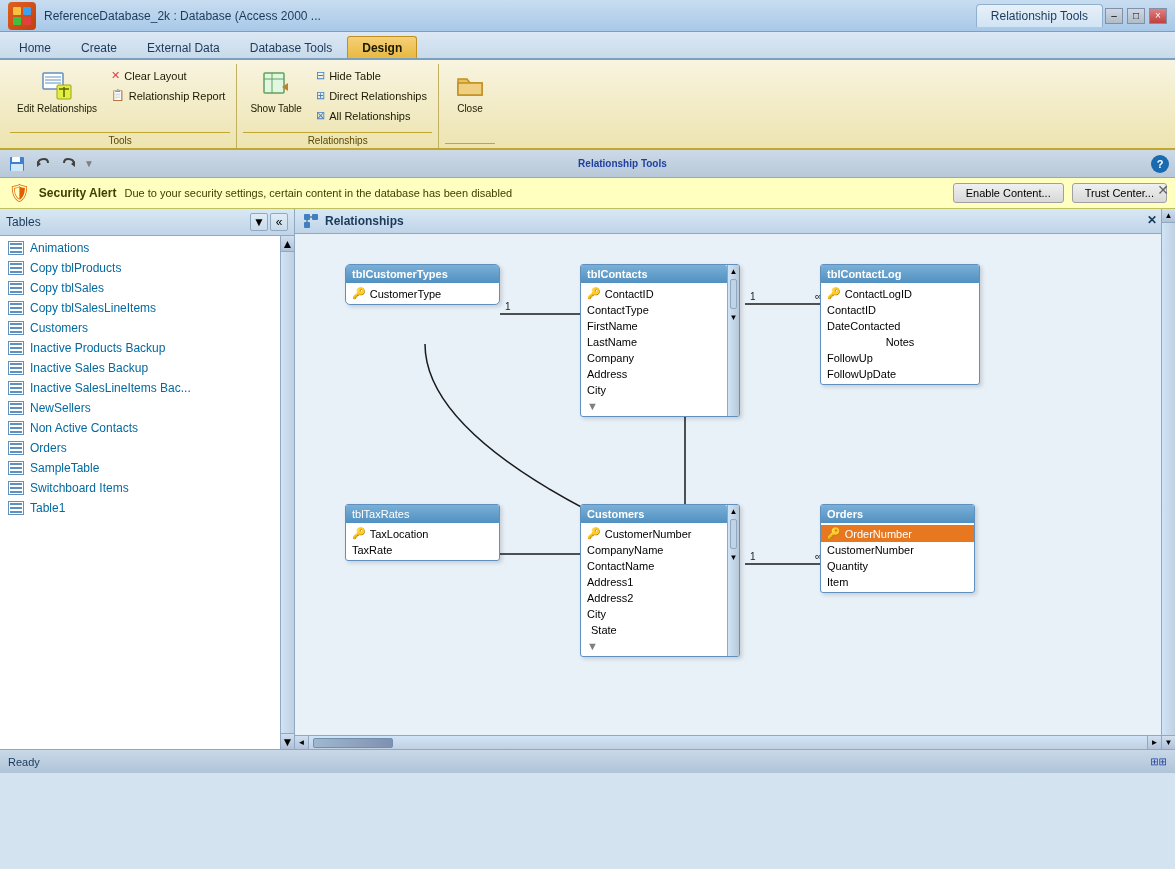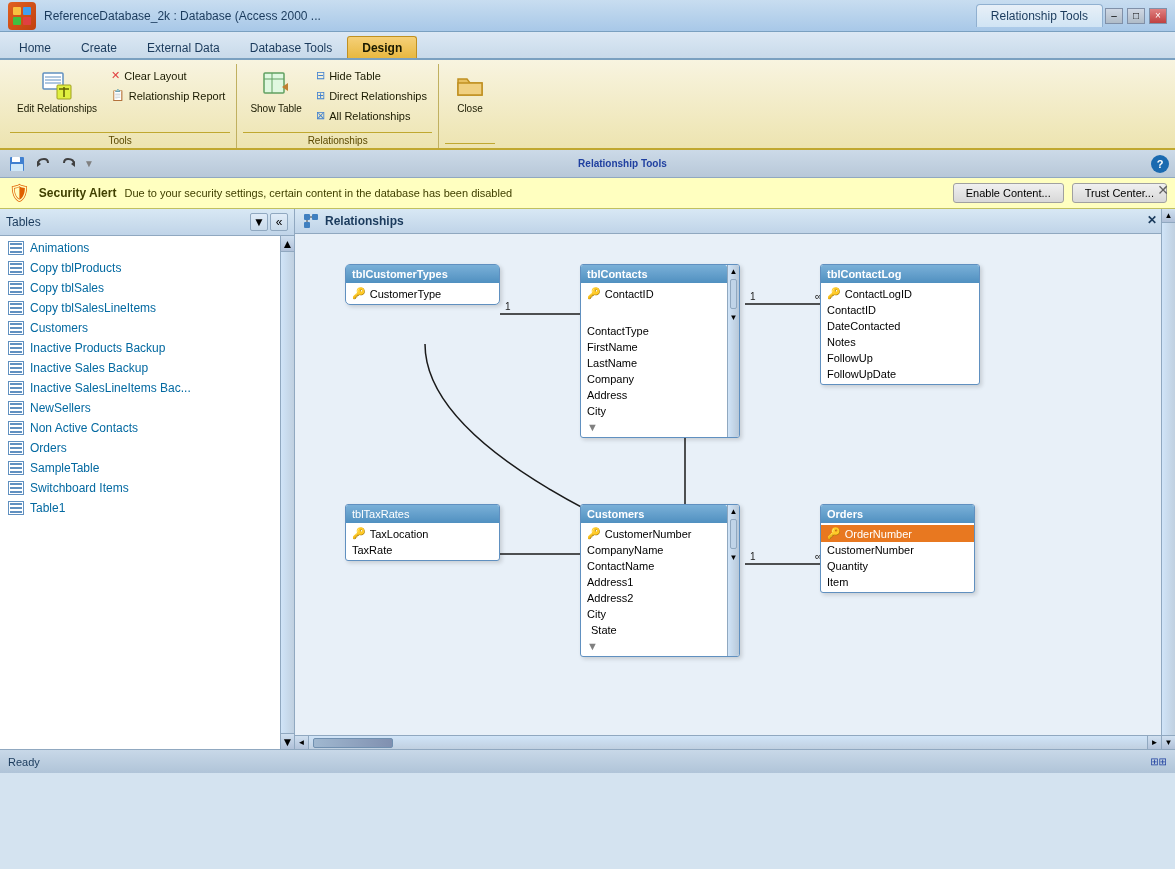--- a/index.html
+++ b/index.html
@@ -394,21 +394,21 @@
       </div>
 
       <div style="position:absolute;left:285px;top:30px;background:white;border:1px solid #6090c0;border-radius:3px;min-width:160px;box-shadow:2px 2px 4px rgba(0,0,0,0.15);z-index:1;display:flex;">
         <div style="flex:1;">
           <div style="background:linear-gradient(to bottom,#7ab0d8,#5090c0);color:white;font-size:11px;font-weight:bold;padding:3px 6px;border-radius:2px 2px 0 0;">tblContacts</div>
           <div style="padding:2px 0;">
             <div style="display:flex;align-items:center;padding:2px 6px;gap:4px;font-size:11px;">
               <span style="color:#c08000;">🔑</span>
                 <span>ContactID</span>
             </div>
-            <div style="padding:2px 6px;font-size:11px;margin-top:21px;">ContactType</div>
+            <div style="padding:2px 6px;font-size:11px;">ContactType</div>
             <div style="padding:2px 6px;font-size:11px;">FirstName</div>
             <div style="padding:2px 6px;font-size:11px;">LastName</div>
             <div style="padding:2px 6px;font-size:11px;">Company</div>
             <div style="padding:2px 6px;font-size:11px;">Address</div>
             <div style="padding:2px 6px;font-size:11px;">City</div>
             <div style="padding:2px 6px;font-size:11px;color:#808080;">▼</div>
           </div>
         </div>
         <div style="width:12px;background:linear-gradient(to right,#d0e4f8,#b8c8d8);border-left:1px solid #90a8c0;border-radius:0 2px 2px 0;">
           <div style="height:12px;display:flex;align-items:center;justify-content:center;font-size:8px;cursor:pointer;">▲</div>
@@ -419,21 +419,21 @@
 
       <div style="position:absolute;left:525px;top:30px;background:white;border:1px solid #6090c0;border-radius:3px;min-width:160px;box-shadow:2px 2px 4px rgba(0,0,0,0.15);z-index:1;">
         <div style="background:linear-gradient(to bottom,#7ab0d8,#5090c0);color:white;font-size:11px;font-weight:bold;padding:3px 6px;border-radius:2px 2px 0 0;">tblContactLog</div>
         <div style="padding:2px 0;">
           <div style="display:flex;align-items:center;padding:2px 6px;gap:4px;font-size:11px;">
             <span style="color:#c08000;">🔑</span>
               <span>ContactLogID</span>
           </div>
           <div style="padding:2px 6px;font-size:11px;">ContactID</div>
           <div style="padding:2px 6px;font-size:11px;">DateContacted</div>
-          <div style="padding:2px 6px;font-size:11px;">Notes</div>
+          <div style="padding:2px 6px;font-size:11px;text-align:center;">Notes</div>
           <div style="padding:2px 6px;font-size:11px;">FollowUp</div>
           <div style="padding:2px 6px;font-size:11px;">FollowUpDate</div>
         </div>
       </div>
 
       <div style="position:absolute;left:50px;top:270px;background:white;border:1px solid #6090c0;border-radius:3px;min-width:155px;box-shadow:2px 2px 4px rgba(0,0,0,0.15);z-index:1;">
         <div style="background:linear-gradient(to bottom,#7ab0d8,#5090c0);color:white;font-size:11px;font-weight:normal;padding:3px 6px;border-radius:2px 2px 0 0;">tblTaxRates</div>
         <div style="padding:2px 0;">
           <div style="display:flex;align-items:center;padding:2px 6px;gap:4px;font-size:11px;">
             <span style="color:#c08000;">🔑</span>

